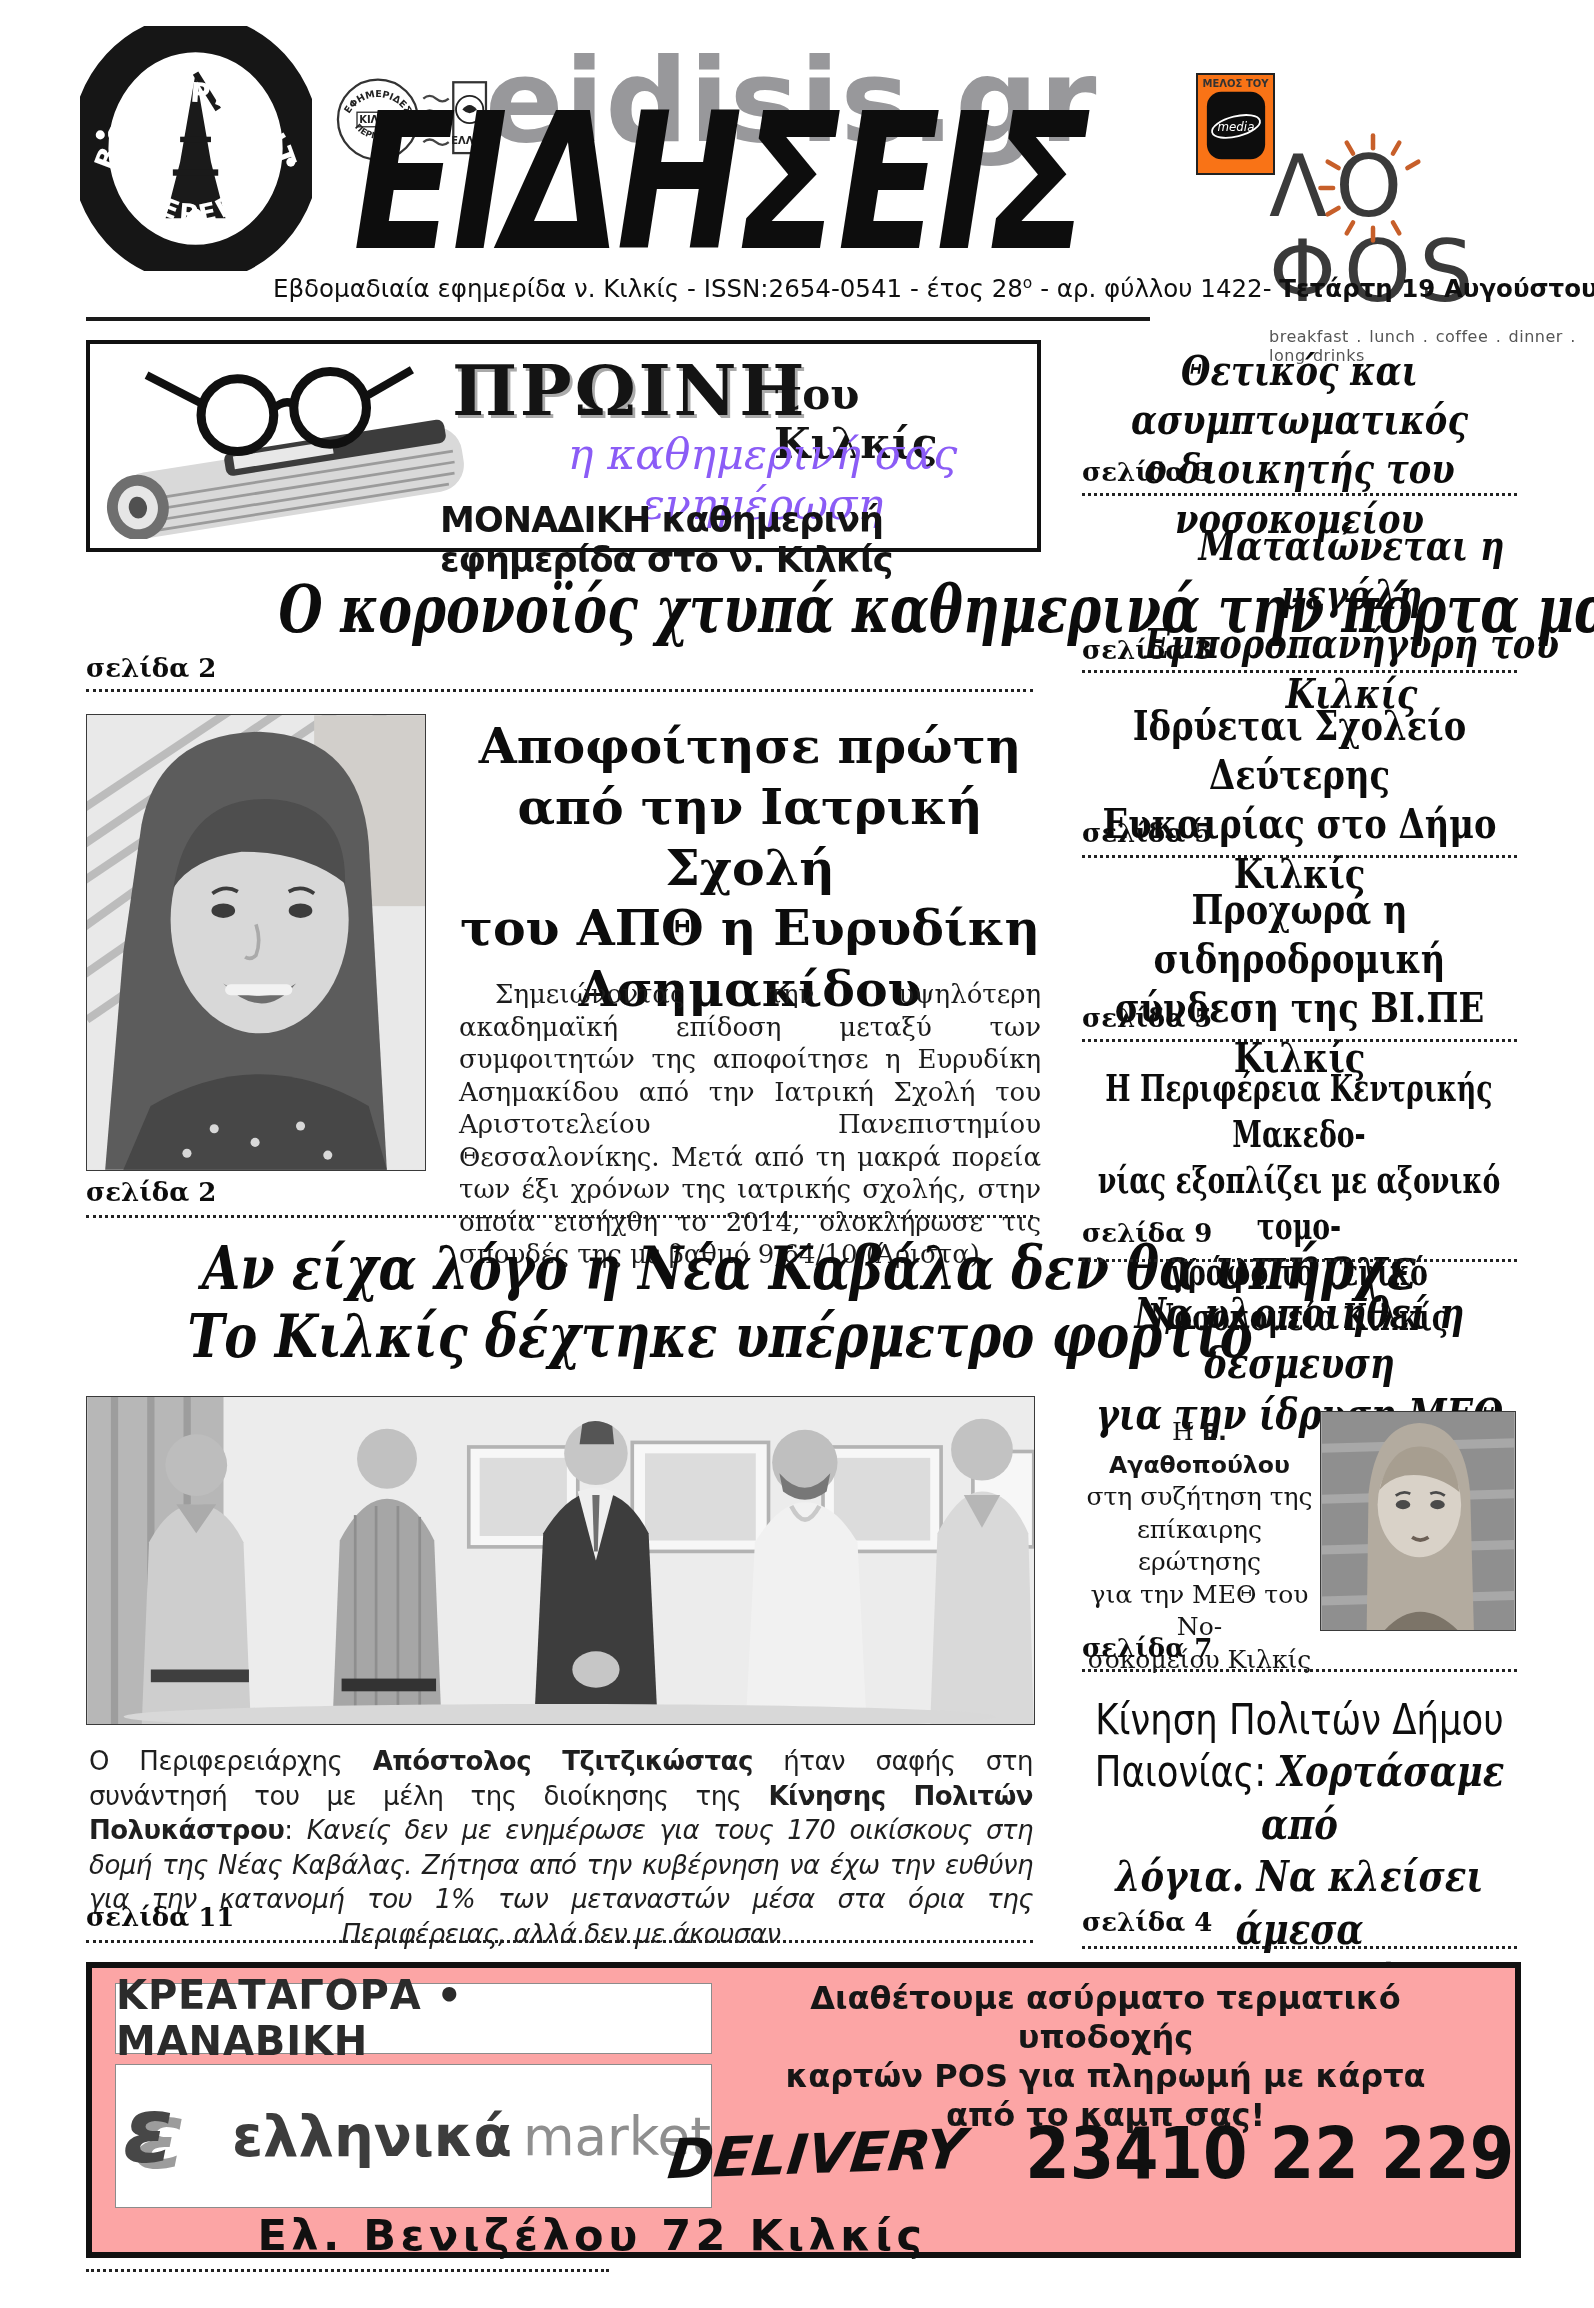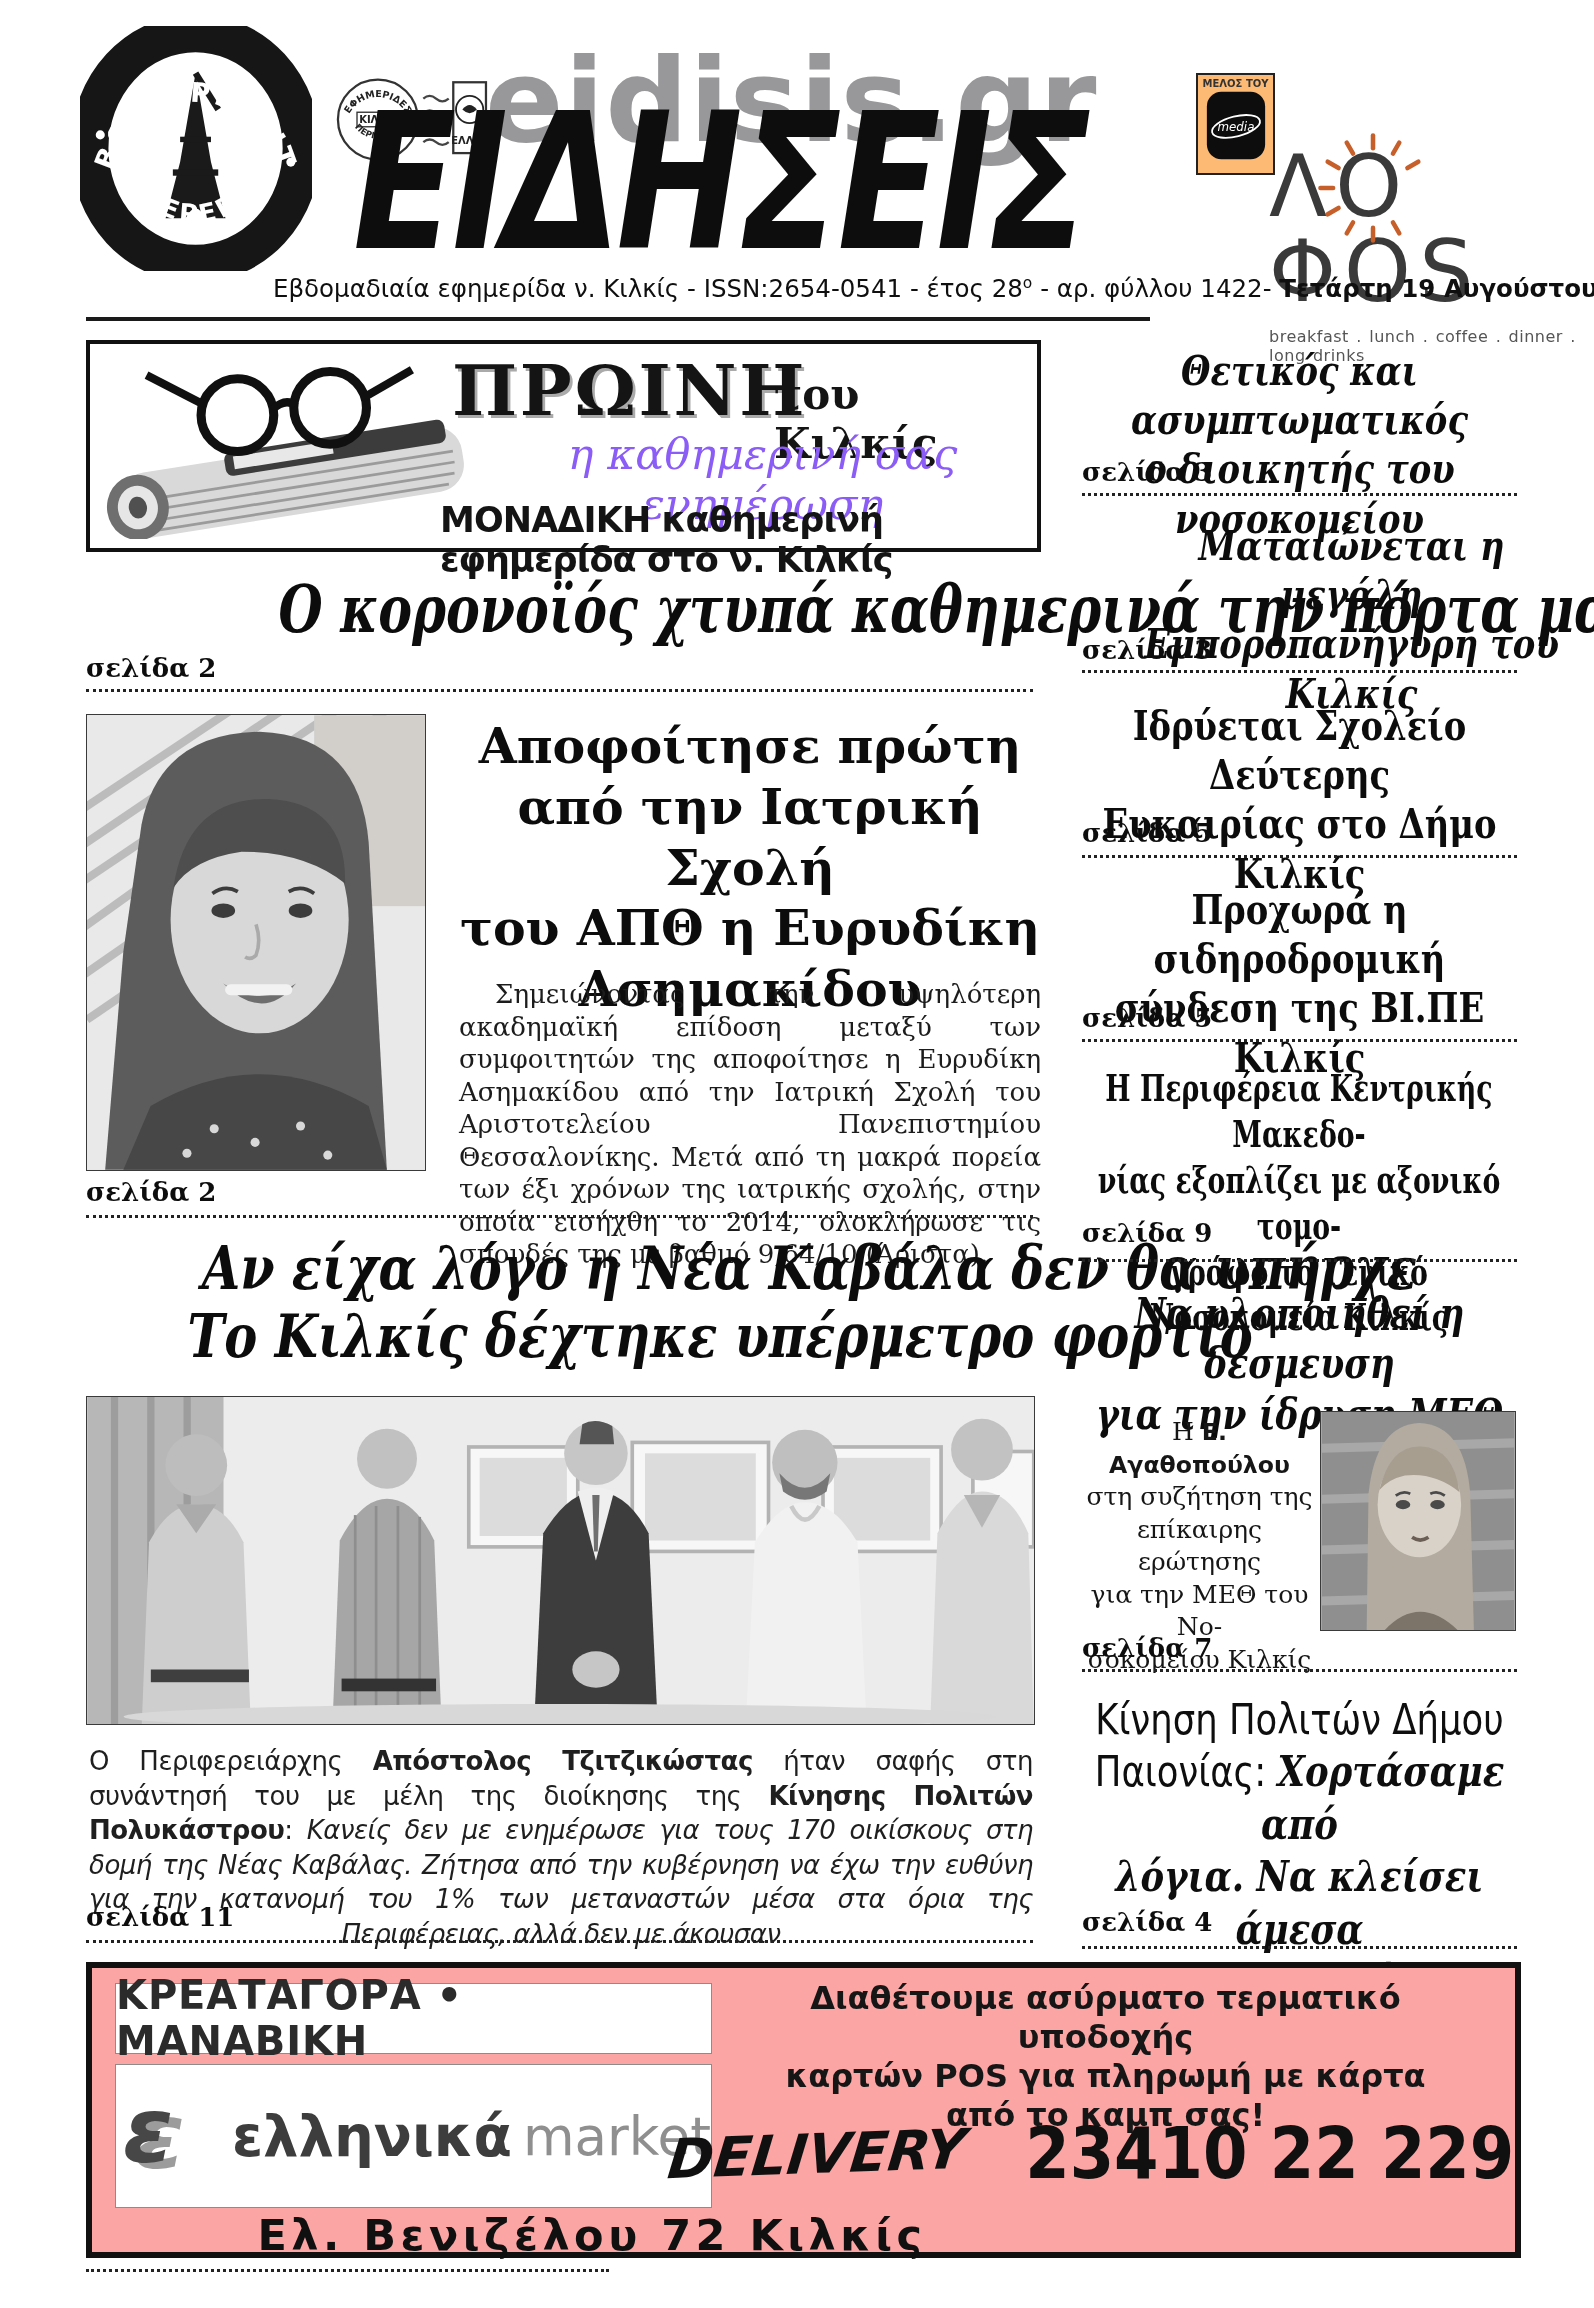--- a/index.html
+++ b/index.html
@@ -74,21 +74,21 @@
       </g>
     </svg>
   </div>
 
   <div class="abs sans" style="left:485px;top:33px;font-size:116px;font-weight:bold;color:#98989b;letter-spacing:0.9px;z-index:1;">eidisis.gr</div>
 
   <div class="abs serif" style="left:353px;top:89px;z-index:2;">
     <span class="nowrapc" style="font-family:'DejaVu Sans',sans-serif;font-size:189px;font-weight:bold;font-style:italic;color:#0d0d0d;line-height:1;transform:scaleX(0.8);transform-origin:0 0;letter-spacing:-5.5px;">ΕΙΔΗΣΕΙΣ</span>
   </div>
 
-  <div class="abs" style="left:1196px;top:73px;width:75px;height:98px;border:2.7px solid #222;background:#fdba74;z-index:3;text-align:center;">
+  <div class="abs" style="left:1196px;top:73px;width:75px;height:98px;border:2.7px solid #222;background:#f97316;z-index:3;text-align:center;">
     <div class="sans" style="font-size:10px;font-weight:bold;color:#333;margin-top:2.7px;">ΜΕΛΟΣ ΤΟΥ</div>
     <svg width="62" height="71" viewBox="0 0 68 78" style="margin:1.8px auto 0;">
       <rect x="2" y="2" width="64" height="74" rx="16" fill="#0d0d0d"></rect>
       <ellipse cx="34" cy="40" rx="27" ry="11" fill="none" stroke="#fff" stroke-width="2" transform="rotate(-14 34 40)"></ellipse>
       <text x="34" y="45" font-family="DejaVu Sans, sans-serif" font-size="13" font-style="italic" fill="#fff" text-anchor="middle">media</text>
     </svg>
   </div>
 
   <div class="abs" style="left:1269px;top:144px;width:318px;">
     <div style="position:relative;font-family:'DejaVu Sans',sans-serif;font-size:85px;color:#3a3a3a;letter-spacing:8.2px;line-height:1;">

